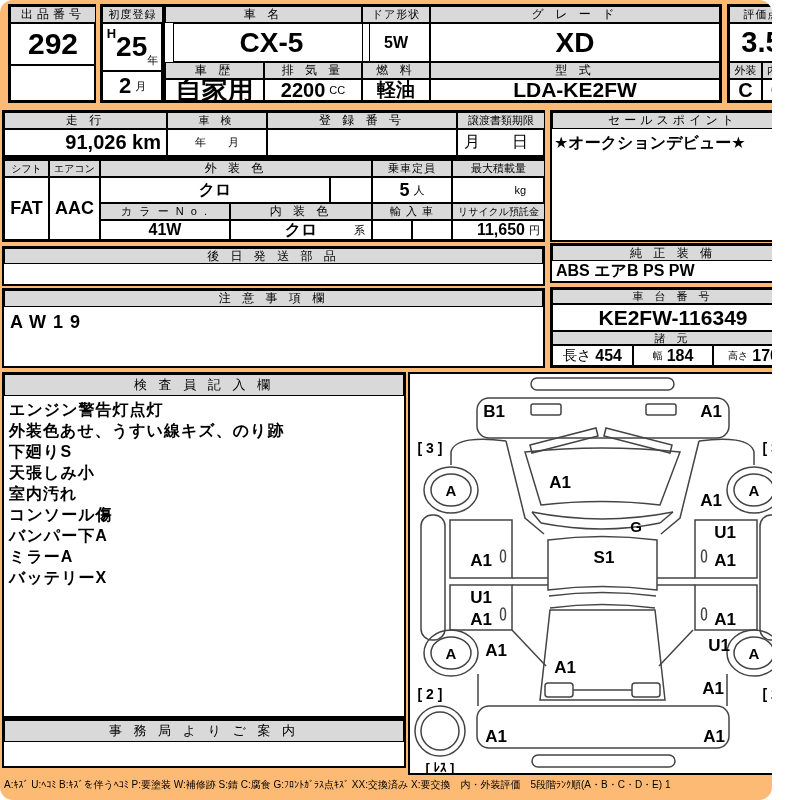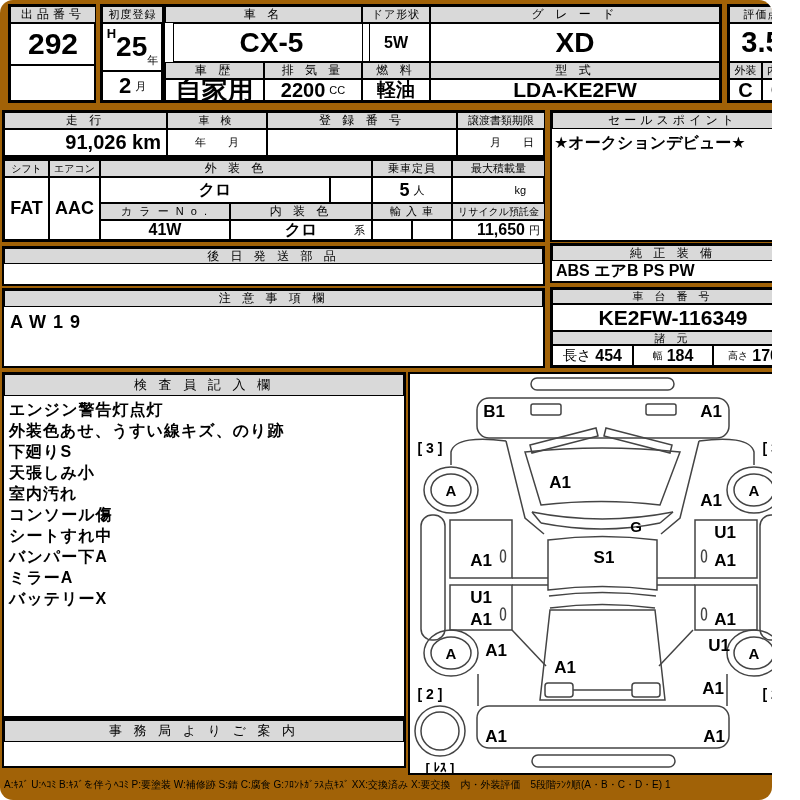--- a/index.html
+++ b/index.html
@@ -1,16 +1,16 @@
 <!DOCTYPE html>
 <html><head>
 <meta charset="utf-8">
 <style>
   html,body{margin:0;padding:0;background:#fff;}
-  .sheet{position:relative;width:772px;height:800px;background:#a16207;color:#000;
+  .sheet{position:relative;width:772px;height:800px;background:#fdba74;color:#000;
          font-family:"Liberation Sans","DejaVu Sans",sans-serif;overflow:hidden;border-radius:13px;}
   .box{position:absolute;box-sizing:border-box;border:2px solid #000;background:#fff;}
   .c{position:absolute;box-sizing:border-box;border:1px solid #000;display:flex;
      align-items:center;justify-content:center;overflow:hidden;white-space:nowrap;}
   .g{background:#d9d9d9;font-size:12px;letter-spacing:4px;}
   .gs{background:#d9d9d9;font-size:11px;letter-spacing:1px;}
   .v{font-weight:bold;}
   .left{justify-content:flex-start;}
   .right{justify-content:flex-end;}
   .u{font-size:11px;font-weight:normal;margin-left:4px;}
@@ -73,21 +73,21 @@
   </div>
 
   <div class="box" style="left:2px;top:110px;width:543px;height:48px">
     <div class="c g" style="left:0;top:0;width:163px;height:17px">走 行</div>
     <div class="c v right" style="left:0;top:17px;width:163px;height:27px;font-size:20px;padding-right:5px">91,026 km</div>
     <div class="c gs" style="left:163px;top:0;width:100px;height:17px;letter-spacing:4px">車 検</div>
     <div class="c" style="left:163px;top:17px;width:100px;height:27px;font-size:11px">年　　月</div>
     <div class="c g" style="left:263px;top:0;width:190px;height:17px">登 録 番 号</div>
     <div class="c" style="left:263px;top:17px;width:190px;height:27px"></div>
     <div class="c gs" style="left:453px;top:0;width:88px;height:17px;letter-spacing:0">譲渡書類期限</div>
-    <div class="c right" style="left:453px;top:17px;width:88px;height:27px;font-size:11px;padding-right:10px">月　　日</div>
+    <div class="c right" style="left:453px;top:17px;width:88px;height:27px;font-size:16px;padding-right:16px">月　　日</div>
   </div>
 
   <div class="box" style="left:550px;top:110px;width:246px;height:132px">
     <div class="c g" style="left:0;top:0;width:242px;height:17px">セールスポイント</div>
     <div class="c v left nb" style="left:2px;top:19px;width:238px;height:24px;font-size:16px">★オークションデビュー★</div>
   </div>
 
   <div class="box" style="left:2px;top:158px;width:543px;height:84px">
     <div class="c gs" style="left:0;top:0;width:45px;height:17px;letter-spacing:0;font-size:10px">シフト</div>
     <div class="c v" style="left:0;top:17px;width:45px;height:63px;font-size:18px">FAT</div>
@@ -156,21 +156,20 @@
 
   <div class="box" style="left:2px;top:372px;width:404px;height:346px">
     <div class="c g" style="left:0;top:0;width:400px;height:22px;font-size:13px">検 査 員 記 入 欄</div>
     <div class="lines" style="position:absolute;left:5px;top:25px;width:394px">
       <div>エンジン警告灯点灯</div>
       <div>外装色あせ、うすい線キズ、のり跡</div>
       <div>下廻りS</div>
       <div>天張しみ小</div>
       <div>室内汚れ</div>
       <div>コンソール傷</div>
-      <div>シートすれ中</div>
       <div>バンパー下A</div>
       <div>ミラーA</div>
       <div>バッテリーX</div>
     </div>
   </div>
 
   <div class="box" style="left:2px;top:718px;width:404px;height:50px">
     <div class="c g" style="left:0;top:0;width:400px;height:22px;font-size:13px">事 務 局 よ り ご 案 内</div>
     <div class="c nb left" style="left:2px;top:24px;width:396px;height:20px"></div>
   </div>

